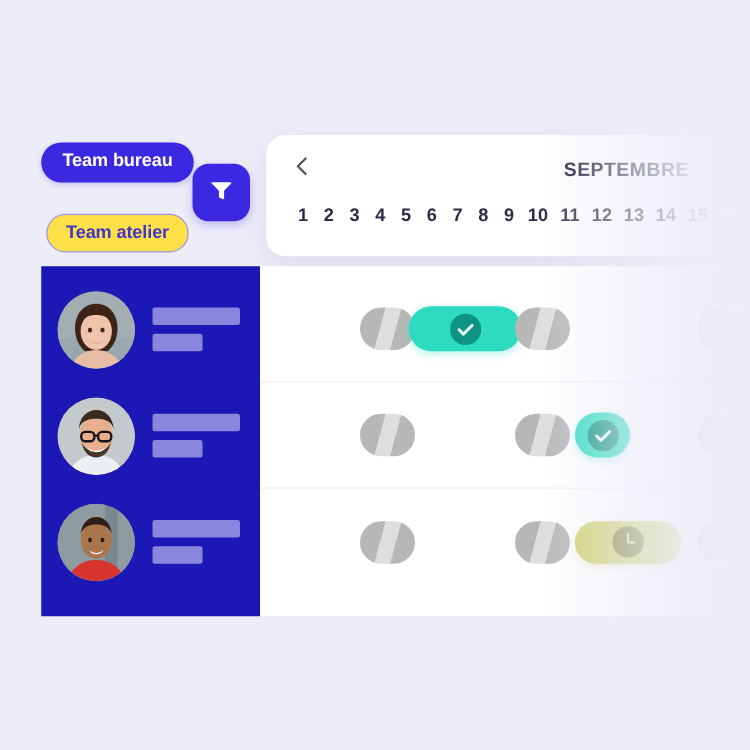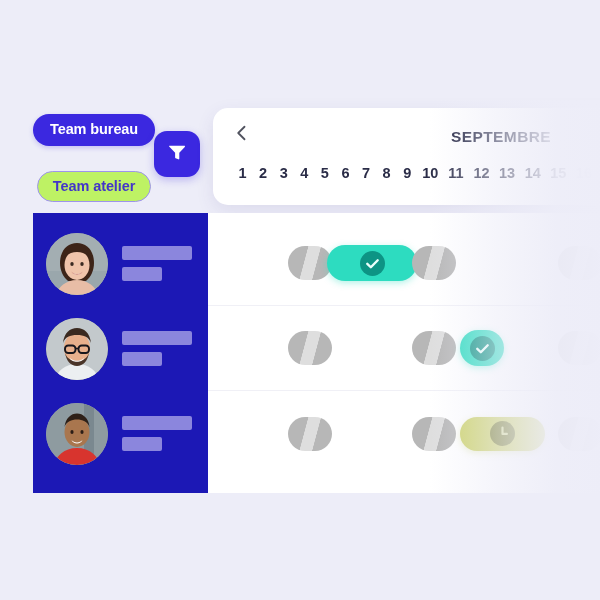--- a/index.html
+++ b/index.html
@@ -46,21 +46,21 @@
     cursor: pointer;
   }
 
   .chip--solid {
     background: #3b28e0;
     color: #ffffff;
     box-shadow: 0 2px 5px rgba(59,40,224,0.22);
   }
 
   .chip--outline {
-    background: #bef264;
+    background: #fde047;
     color: #4335c9;
     border: 1.6px solid #9e94ec;
     padding: 7px 15px 8px;
   }
 
   .filter-btn {
     position: absolute;
     left: 154px;
     top: 131px;
     width: 46px;

